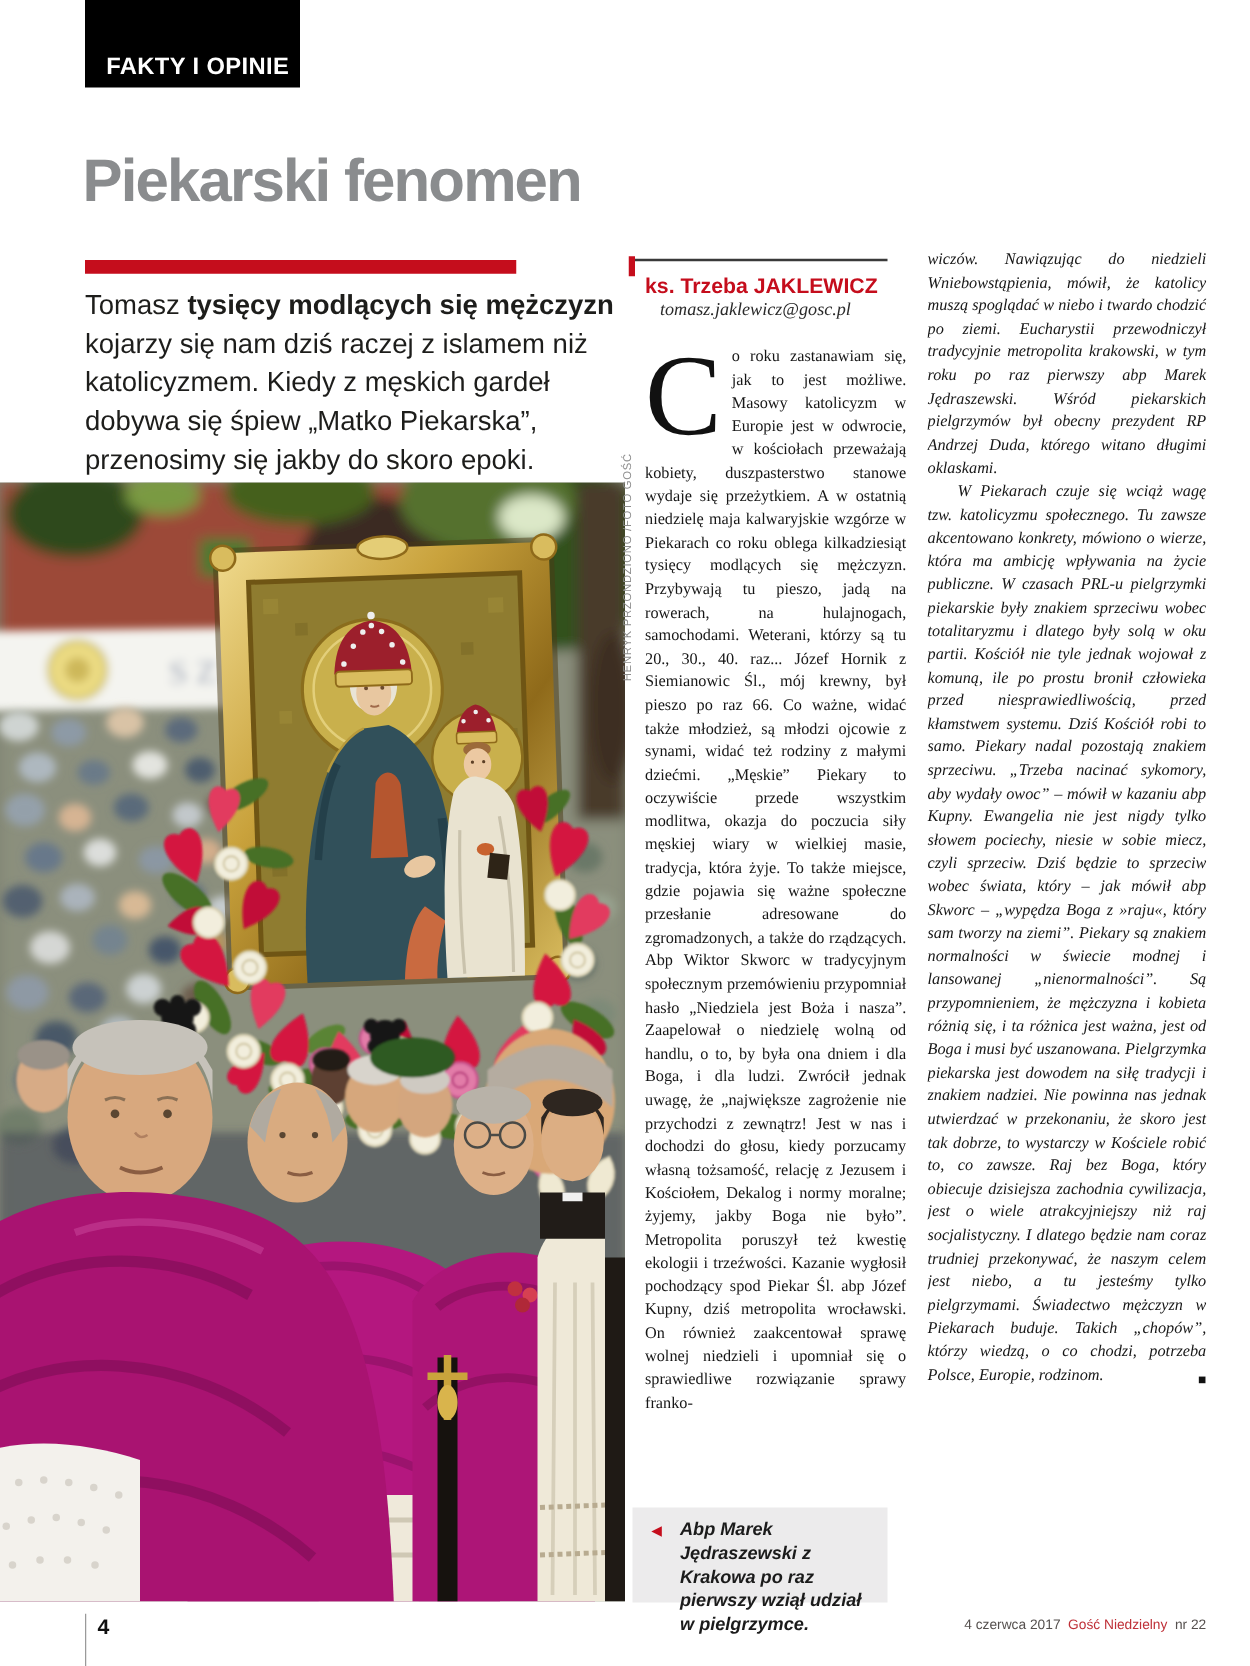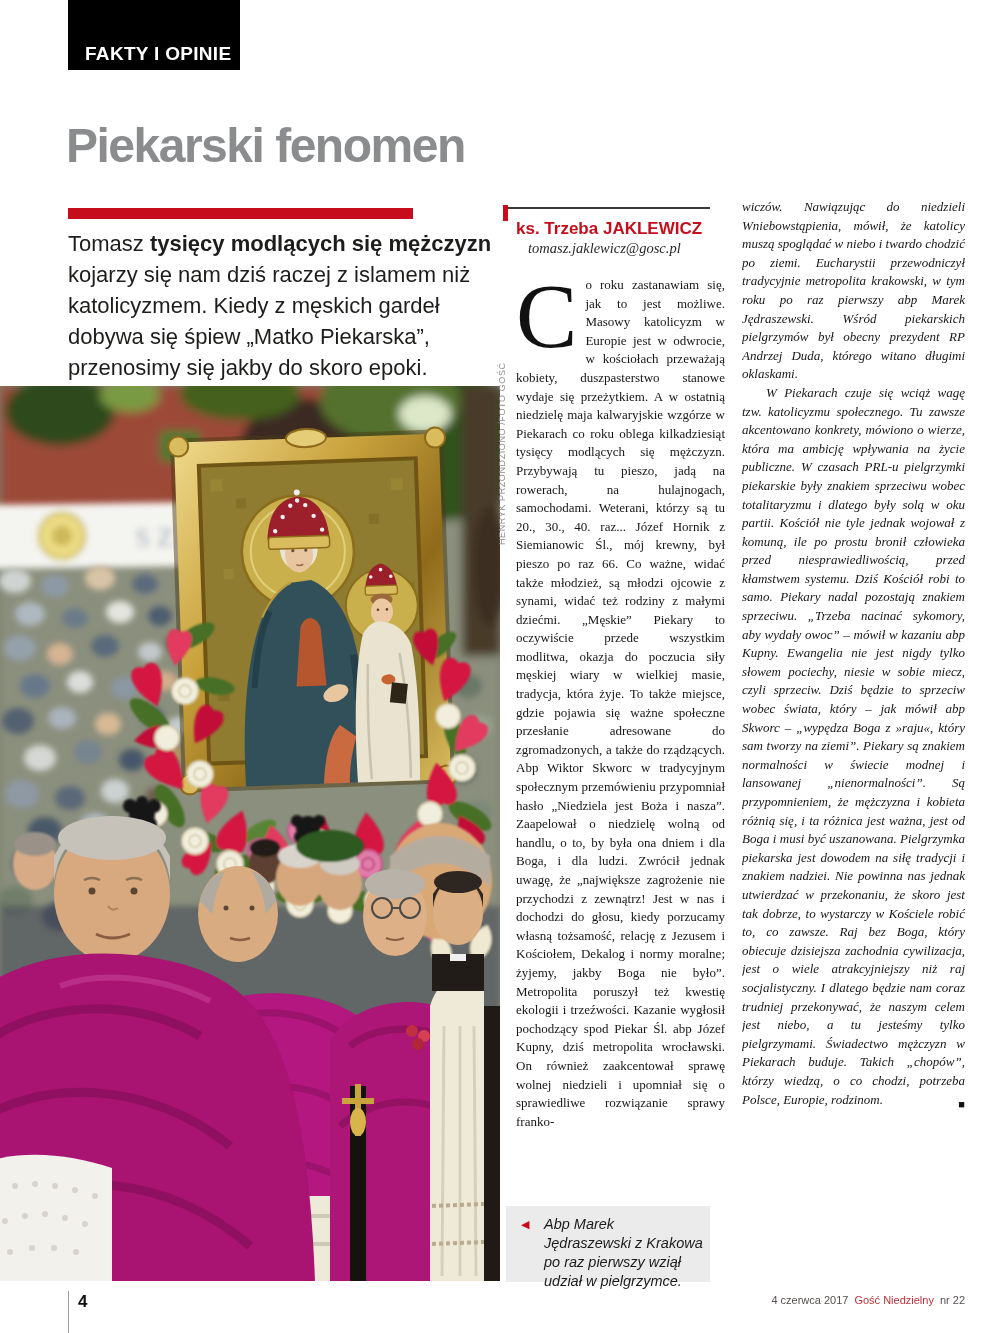--- a/index.html
+++ b/index.html
@@ -38,21 +38,21 @@
   .endmark { float:right; font-size:11px; color:#111; margin-top:4px; }
 
   
   .photo { left:0; top:386px; width:500px; height:895px; overflow:hidden; background:#7e8472; }
   .credit { left:497px; top:545px; transform:rotate(-90deg); transform-origin:left top;
             font-size:9px; color:#8d8d8d; letter-spacing:.6px; white-space:nowrap; }
 
   
   .caption-box { left:506px; top:1206px; width:204px; height:76px; background:#ecebec; }
   .caption-marker { left:521px; top:1218px; font-size:11px; color:#c50d1c; }
-  .caption-text { left:544px; top:1215px; width:160px; font-size:14.5px; font-weight:normal;
+  .caption-text { left:544px; top:1215px; width:160px; font-size:14.5px; font-weight:bold;
                   font-style:italic; line-height:19px; color:#1b1b1b; }
 
   
   .footer-line { left:68px; top:1291px; width:1px; height:42px; background:#9a9a9a; }
   .footer-page { left:78px; top:1292px; font-size:17px; font-weight:bold; color:#111; }
   .footer-right { right:35px; top:1294px; width:500px; text-align:right; font-size:11px; color:#55504e; }
   .footer-right .mag { color:#bf3038; margin:0 6px; }
 </style>
 </head>
 <body>

